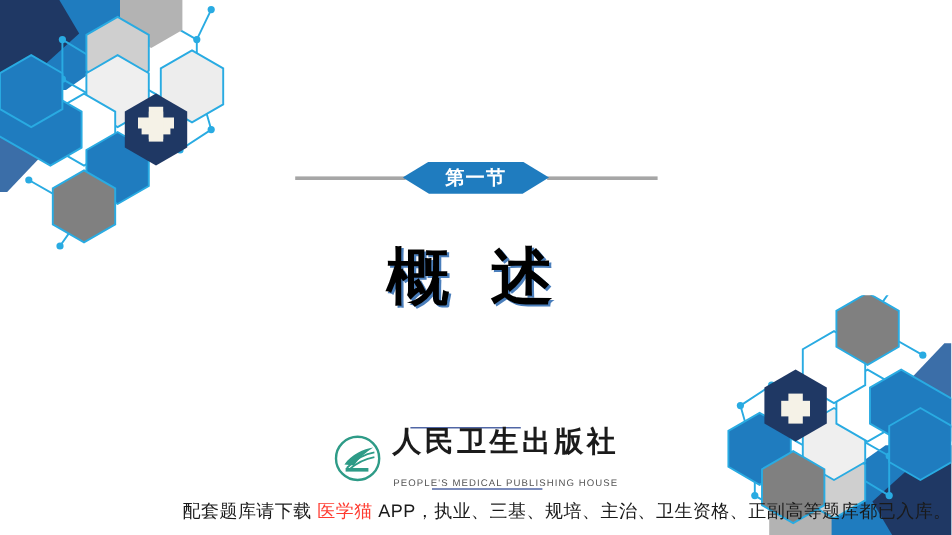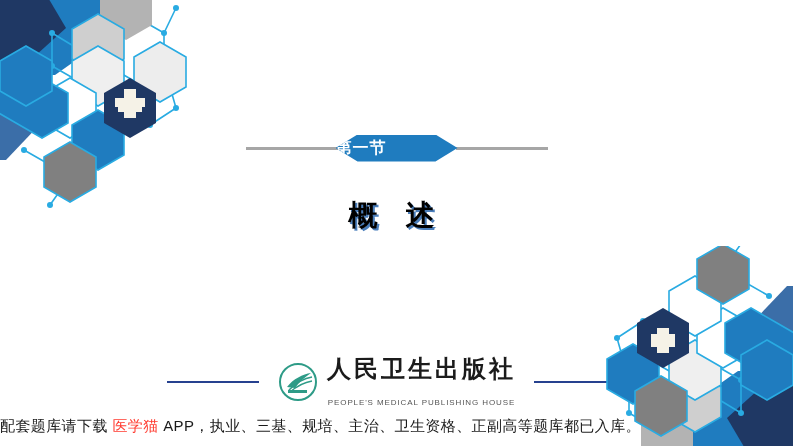--- a/index.html
+++ b/index.html
@@ -52,55 +52,56 @@
     width: 92px;
     background: #a6a6a6;
   }
   .banner-chip {
     position: relative;
     height: 27px;
     width: 122px;
     background: #1f7cbf;
     display: flex;
     align-items: center;
-    justify-content: flex-start;
+    justify-content: center;
     clip-path: polygon(22px 0, 100px 0, 122px 50%, 100px 100%, 22px 100%, 0 50%);
     margin: 0 -2px;
   }
   .banner-chip span {
     color: #ffffff;
     font-size: 16px;
     font-weight: bold;
     letter-spacing: 1px;
   }
 
   
   .main-title {
     position: absolute;
     left: 0;
     top: 196px;
     width: 793px;
     text-align: center;
-    font-size: 29px;
+    font-size: 52px;
     font-weight: bold;
     color: #000000;
     letter-spacing: 10px;
     text-shadow: 2px 2px 0 #4a7ebb;
   }
 
   
   .logo-row {
     position: absolute;
     left: 0;
     top: 356px;
     width: 793px;
     height: 52px;
     display: flex;
     align-items: center;
     justify-content: center;
+    flex-direction: column;
   }
   .logo-rule {
     height: 2px;
     width: 92px;
     background: #26418f;
   }
   .logo-rule.left  { margin-right: 18px; }
   .logo-rule.right { margin-left: 18px; }
   .logo-core {
     display: flex;
@@ -131,21 +132,21 @@
     letter-spacing: 0.9px;
     margin-top: 16px;
   }
 
   
   .promo {
     position: absolute;
     left: 0;
     bottom: 10px;
     width: 793px;
-    text-align: left;
+    text-align: right;
     font-size: 15px;
     color: #1a1a1a;
     letter-spacing: 0.4px;
     z-index: 5;
   }
   .promo .hl {
     color: #ff3b30;
   }
 </style>
 </head>

